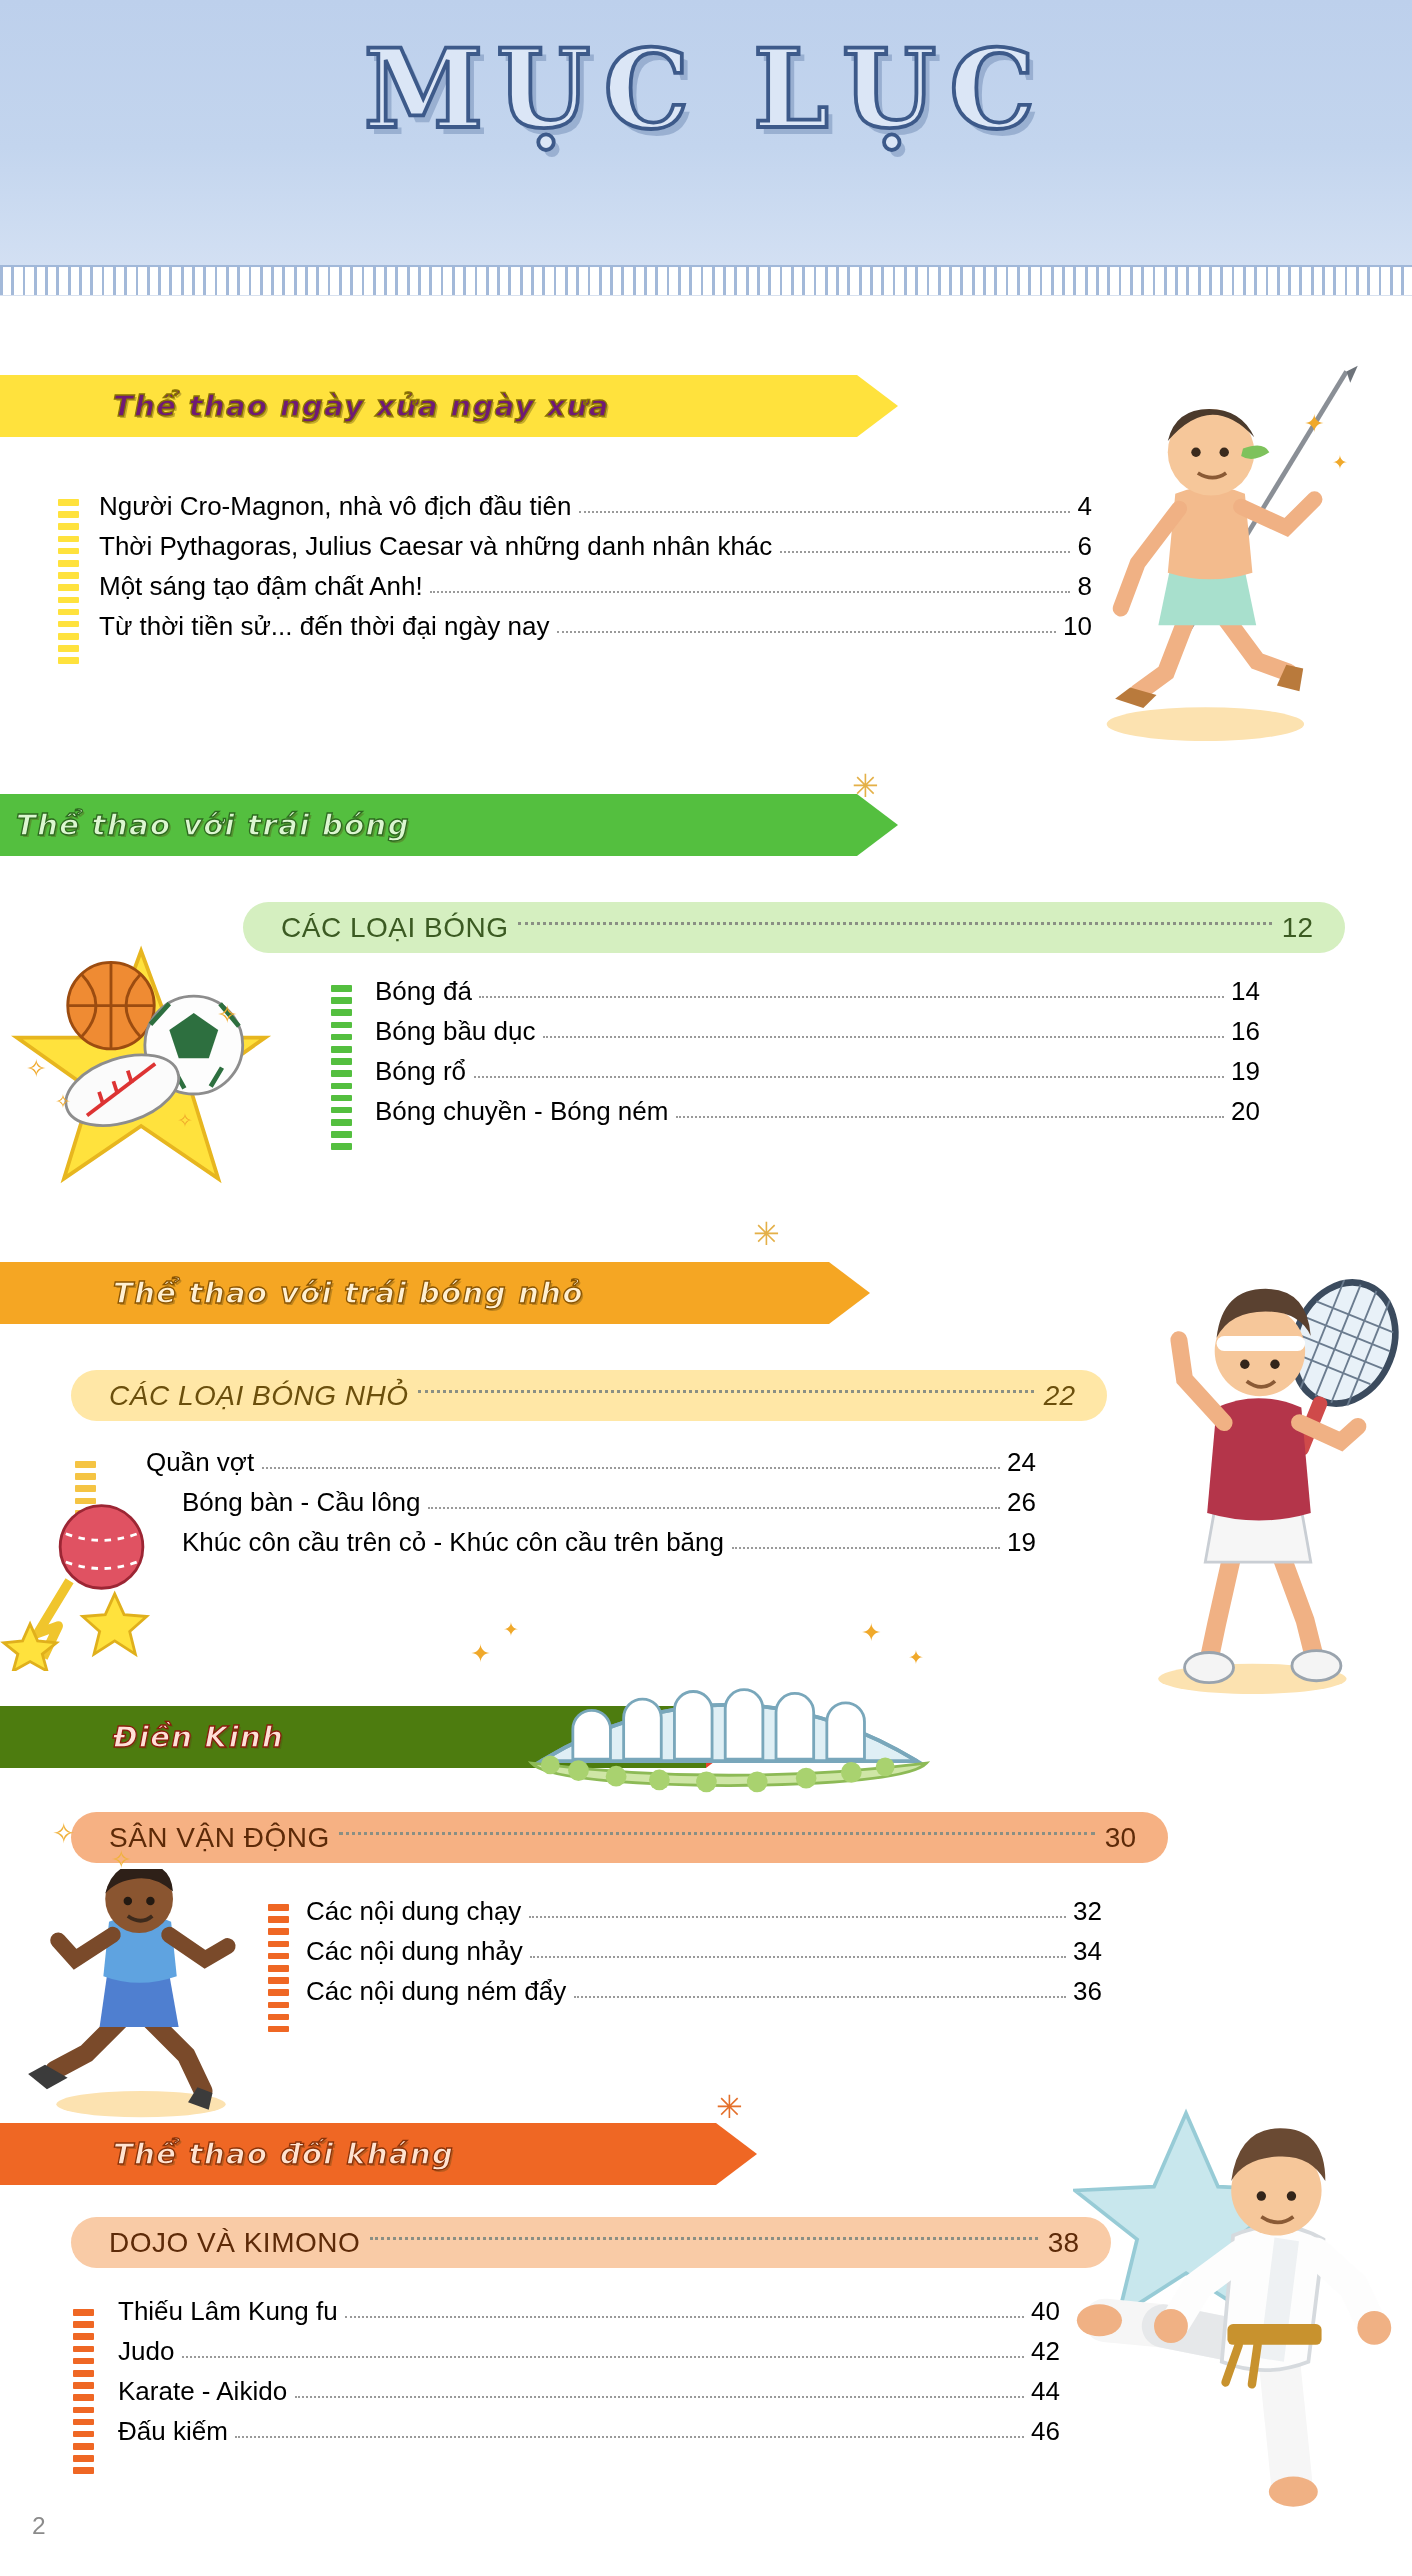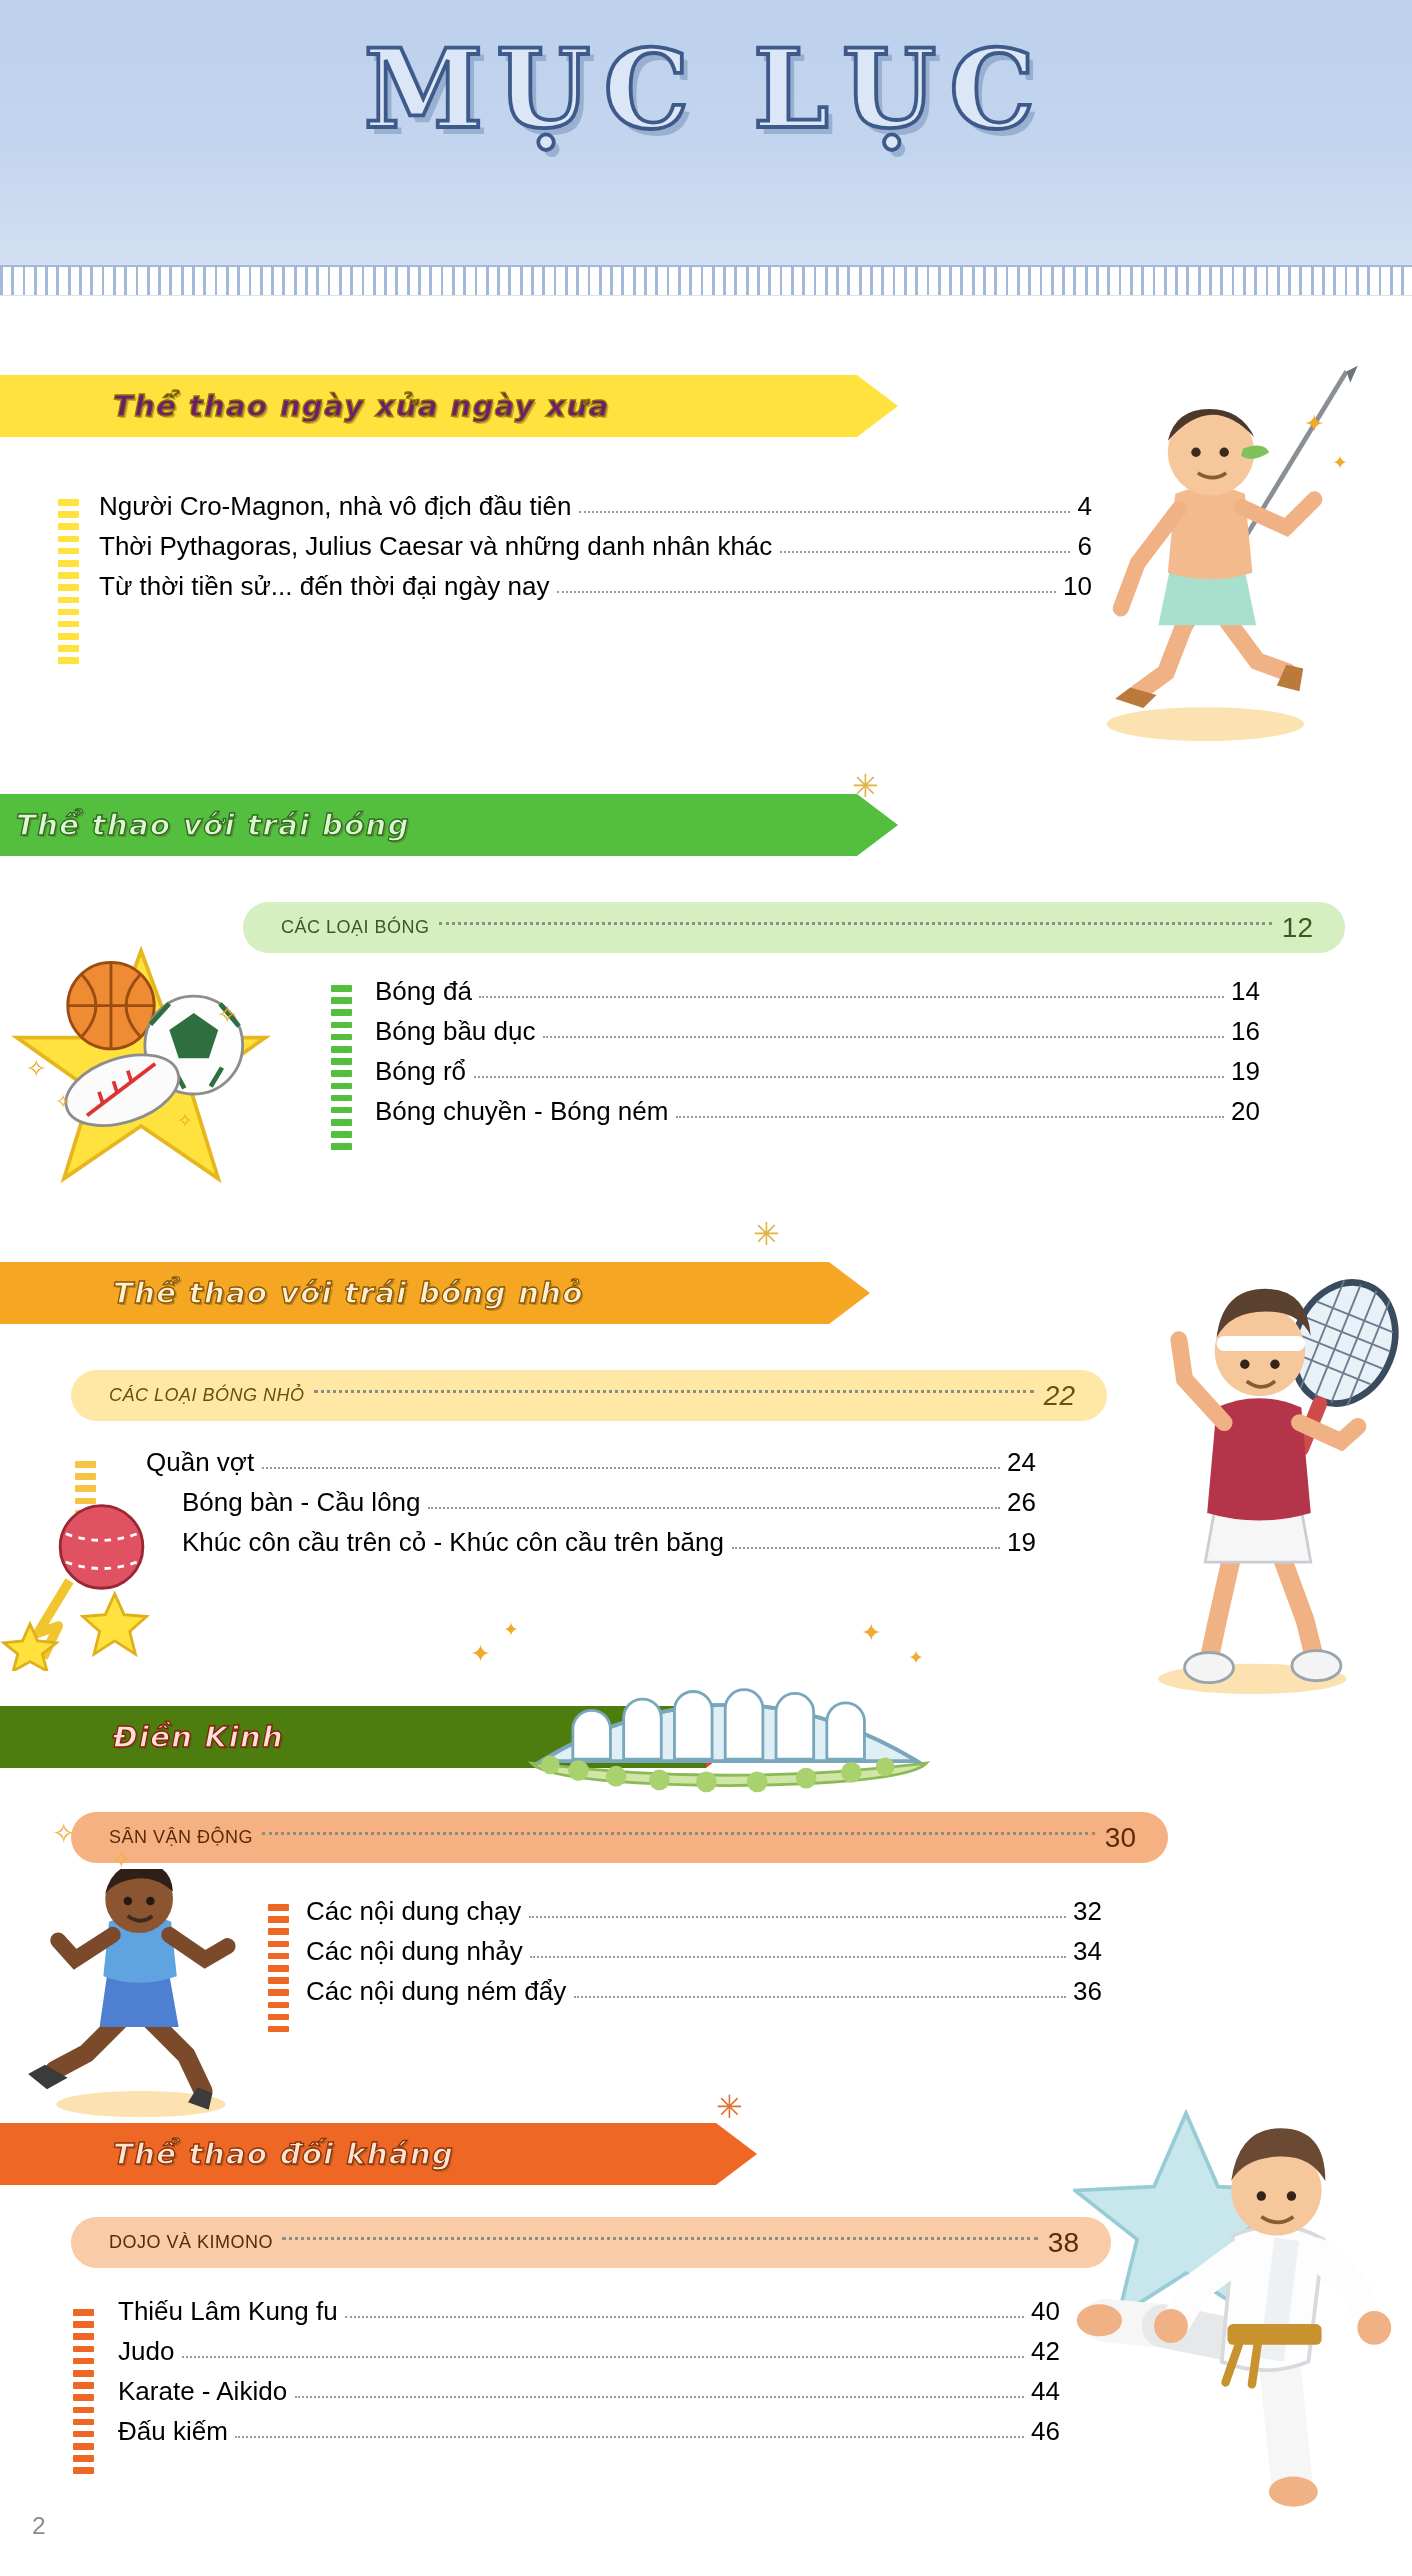--- a/index.html
+++ b/index.html
@@ -67,21 +67,21 @@
   .banner.deeporange{background:#ef6724;color:#ef6724;}
   .banner.deeporange .banner-label{-webkit-text-stroke:1.3px #8a3208;color:#ffe3d0;}
 
   
   .pill{
     position:absolute;height:51px;border-radius:25.4px;
     display:flex;align-items:center;
     box-sizing:border-box;padding:0 32px 0 38px;
   }
   .pill .pill-label{
-    font-size:18px;letter-spacing:0.5px;color:#2f3a2a;white-space:nowrap;
+    font-size:28px;letter-spacing:0.5px;color:#2f3a2a;white-space:nowrap;
   }
   .pill .dots{
     flex:1;border-bottom:3.8px dotted #8a8f84;margin:0 9.4px 8.5px 9.4px;height:0.9px;
   }
   .pill .pill-page{font-size:28px;color:#2f3a2a;}
   .pill.green{background:#d5efc0;}
   .pill.green .pill-label,.pill.green .pill-page{color:#3b5a22;}
   .pill.yellow{background:#ffe7a6;}
   .pill.yellow .pill-label,.pill.yellow .pill-page{color:#6b4f0c;}
   .pill.peach{background:#f6b183;}
@@ -152,20 +152,25 @@
 <div class="entries" style="left:99px;top:492px;width:993px;">
   <div class="entry">
     <span class="etext">Người Cro-Magnon, nhà vô địch đầu tiên</span>
     <span class="edots"></span>
     <span class="epage">4</span>
   </div>
   <div class="entry">
     <span class="etext">Thời Pythagoras, Julius Caesar và những danh nhân khác</span>
     <span class="edots"></span>
     <span class="epage">6</span>
+  </div>
+  <div class="entry">
+    <span class="etext">Một sáng tạo đậm chất Anh!</span>
+    <span class="edots"></span>
+    <span class="epage">8</span>
   </div>
   <div class="entry">
     <span class="etext">Từ thời tiền sử... đến thời đại ngày nay</span>
     <span class="edots"></span>
     <span class="epage">10</span>
   </div>
 </div>
 
 <div class="illus" style="left:1064px;top:362px;width:311px;height:395px;">
   <svg width="311" height="395" viewBox="0 0 330 420">

